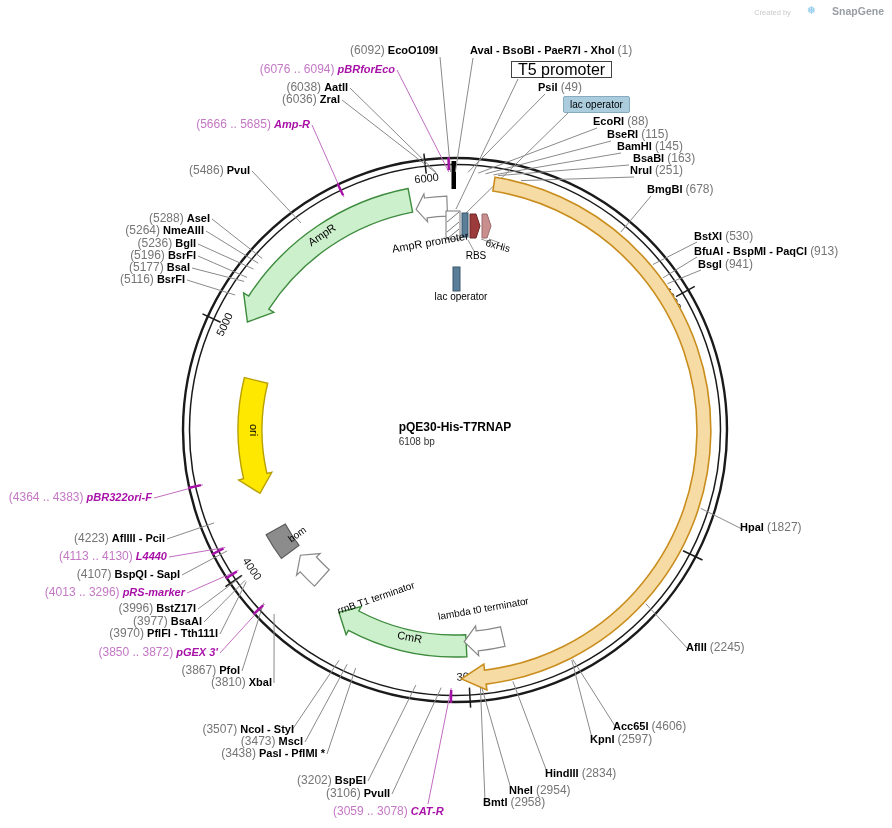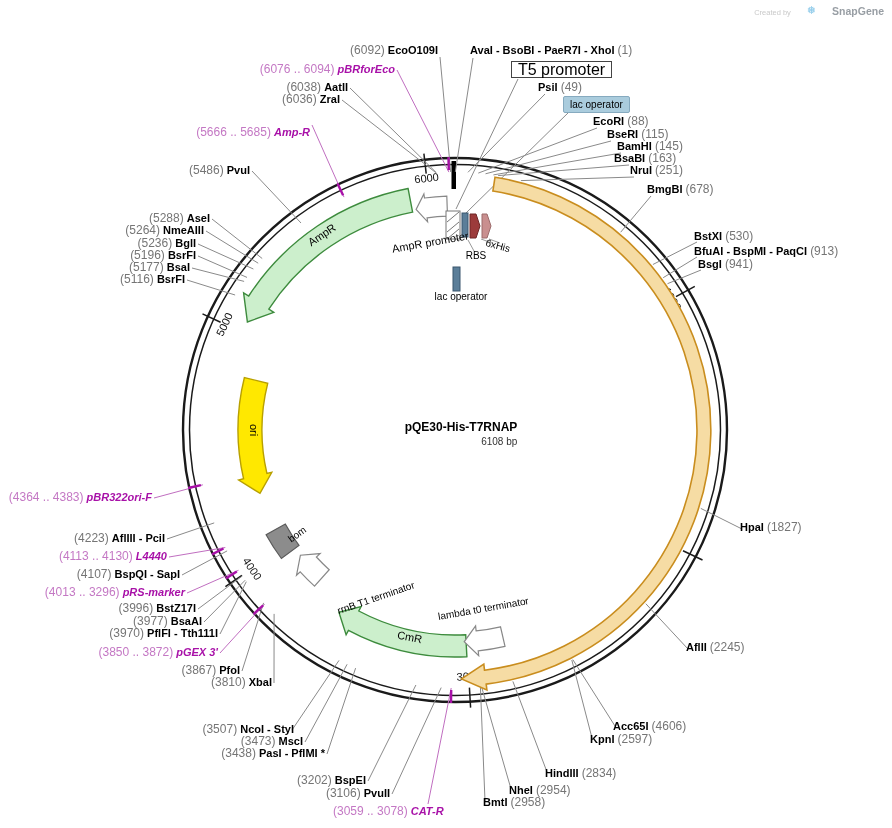--- a/index.html
+++ b/index.html
@@ -5,21 +5,21 @@
   html,body{margin:0;padding:0;background:#fff;font-family:"Liberation Sans",sans-serif;}
   .canvas{position:relative;width:892px;height:828px;background:#fff;overflow:hidden;}
   .canvas > svg{position:absolute;left:0;top:0;}
   .site{position:absolute;white-space:nowrap;font-size:11px;color:#000;line-height:13px;}
   .site .nm{font-weight:bold;color:#000;}
   .site .pos{color:#757575;font-size:12px;font-weight:normal;}
   .site.primer .nm{color:#a811a8;font-style:italic;}
   .site.primer .pos{color:#c478c4;}
   .tag-box{position:absolute;font-size:16px;color:#000;border:1px solid #444;background:#fff;padding:1px 6px;line-height:13px;}
   .tag-pill{position:absolute;font-size:10px;color:#000;background:#aaccdd;border:1px solid #86aabf;border-radius:2px;padding:1px 6px;line-height:13px;}
-  .center-title{position:absolute;left:455px;top:420px;transform:translateX(-50%);text-align:right;margin-left:6px;}
+  .center-title{position:absolute;left:455px;top:420px;transform:translateX(-50%);text-align:left;}
   .center-title .t1{font-size:12px;font-weight:bold;color:#000;}
   .center-title .t2{font-size:10px;color:#333;margin-top:2px;}
   .credit{position:absolute;top:4px;right:8px;display:flex;gap:16px;align-items:flex-end;}
   .credit .by{font-size:7.5px;color:#c9c9c9;}
   .credit .flake{font-size:11px;color:#85c6e8;}
   .credit .brand{font-size:10.5px;color:#989ea4;font-weight:bold;}
   .ldr{stroke:#8a8a8a;stroke-width:1;}
   .ldrp{stroke:#c06ec0;stroke-width:1;}
   .ptick{stroke:#a811a8;stroke-width:2.4;}
   .ntick{stroke:#1a1a1a;stroke-width:1.5;}
@@ -145,21 +145,21 @@
 
 <div class="tag-box" style="left:511px;top:61px"><span>T5 promoter</span></div>
 <div class="tag-pill" style="left:563px;top:96px"><span>lac operator</span></div>
 
 <div class="site" style="right:454px;top:44px"><span class="pos">(6092)</span> <span class="nm">EcoO109I</span></div>
 <div class="site" style="left:470px;top:44px"><span class="nm">AvaI - BsoBI - PaeR7I - XhoI</span> <span class="pos">(1)</span></div>
 <div class="site" style="left:538px;top:81px"><span class="nm">PsiI</span> <span class="pos">(49)</span></div>
 <div class="site" style="left:593px;top:115px"><span class="nm">EcoRI</span> <span class="pos">(88)</span></div>
 <div class="site" style="left:607px;top:128px"><span class="nm">BseRI</span> <span class="pos">(115)</span></div>
 <div class="site" style="left:617px;top:140px"><span class="nm">BamHI</span> <span class="pos">(145)</span></div>
-<div class="site" style="left:614px;top:152px"><span class="nm">BsaBI</span> <span class="pos">(163)</span></div>
+<div class="site" style="left:633px;top:152px"><span class="nm">BsaBI</span> <span class="pos">(163)</span></div>
 <div class="site" style="left:630px;top:164px"><span class="nm">NruI</span> <span class="pos">(251)</span></div>
 <div class="site" style="left:647px;top:183px"><span class="nm">BmgBI</span> <span class="pos">(678)</span></div>
 <div class="site" style="left:694px;top:230px"><span class="nm">BstXI</span> <span class="pos">(530)</span></div>
 <div class="site" style="left:694px;top:245px"><span class="nm">BfuAI - BspMI - PaqCI</span> <span class="pos">(913)</span></div>
 <div class="site" style="left:698px;top:258px"><span class="nm">BsgI</span> <span class="pos">(941)</span></div>
 <div class="site" style="left:740px;top:521px"><span class="nm">HpaI</span> <span class="pos">(1827)</span></div>
 <div class="site" style="left:686px;top:641px"><span class="nm">AflII</span> <span class="pos">(2245)</span></div>
 <div class="site" style="left:613px;top:720px"><span class="nm">Acc65I</span> <span class="pos">(4606)</span></div>
 <div class="site" style="left:590px;top:733px"><span class="nm">KpnI</span> <span class="pos">(2597)</span></div>
 <div class="site" style="left:545px;top:767px"><span class="nm">HindIII</span> <span class="pos">(2834)</span></div>
@@ -182,21 +182,21 @@
 <div class="site primer" style="right:725px;top:550px"><span class="pos">(4113 .. 4130)</span> <span class="nm">L4440</span></div>
 <div class="site" style="right:727px;top:532px"><span class="pos">(4223)</span> <span class="nm">AflIII - PciI</span></div>
 <div class="site primer" style="right:740px;top:491px"><span class="pos">(4364 .. 4383)</span> <span class="nm">pBR322ori-F</span></div>
 <div class="site" style="right:707px;top:273px"><span class="pos">(5116)</span> <span class="nm">BsrFI</span></div>
 <div class="site" style="right:702px;top:261px"><span class="pos">(5177)</span> <span class="nm">BsaI</span></div>
 <div class="site" style="right:696px;top:249px"><span class="pos">(5196)</span> <span class="nm">BsrFI</span></div>
 <div class="site" style="right:696px;top:237px"><span class="pos">(5236)</span> <span class="nm">BglI</span></div>
 <div class="site" style="right:688px;top:224px"><span class="pos">(5264)</span> <span class="nm">NmeAIII</span></div>
 <div class="site" style="right:682px;top:212px"><span class="pos">(5288)</span> <span class="nm">AseI</span></div>
 <div class="site" style="right:642px;top:164px"><span class="pos">(5486)</span> <span class="nm">PvuI</span></div>
-<div class="site primer" style="right:582px;top:126px"><span class="pos">(5666 .. 5685)</span> <span class="nm">Amp-R</span></div>
+<div class="site primer" style="right:582px;top:118px"><span class="pos">(5666 .. 5685)</span> <span class="nm">Amp-R</span></div>
 <div class="site primer" style="right:497px;top:63px"><span class="pos">(6076 .. 6094)</span> <span class="nm">pBRforEco</span></div>
 <div class="site" style="right:544px;top:81px"><span class="pos">(6038)</span> <span class="nm">AatII</span></div>
 <div class="site" style="right:552px;top:93px"><span class="pos">(6036)</span> <span class="nm">ZraI</span></div>
 
 <div class="center-title">
   <div class="t1">pQE30-His-T7RNAP</div>
   <div class="t2">6108 bp</div>
 </div>
 
 <div class="credit">

